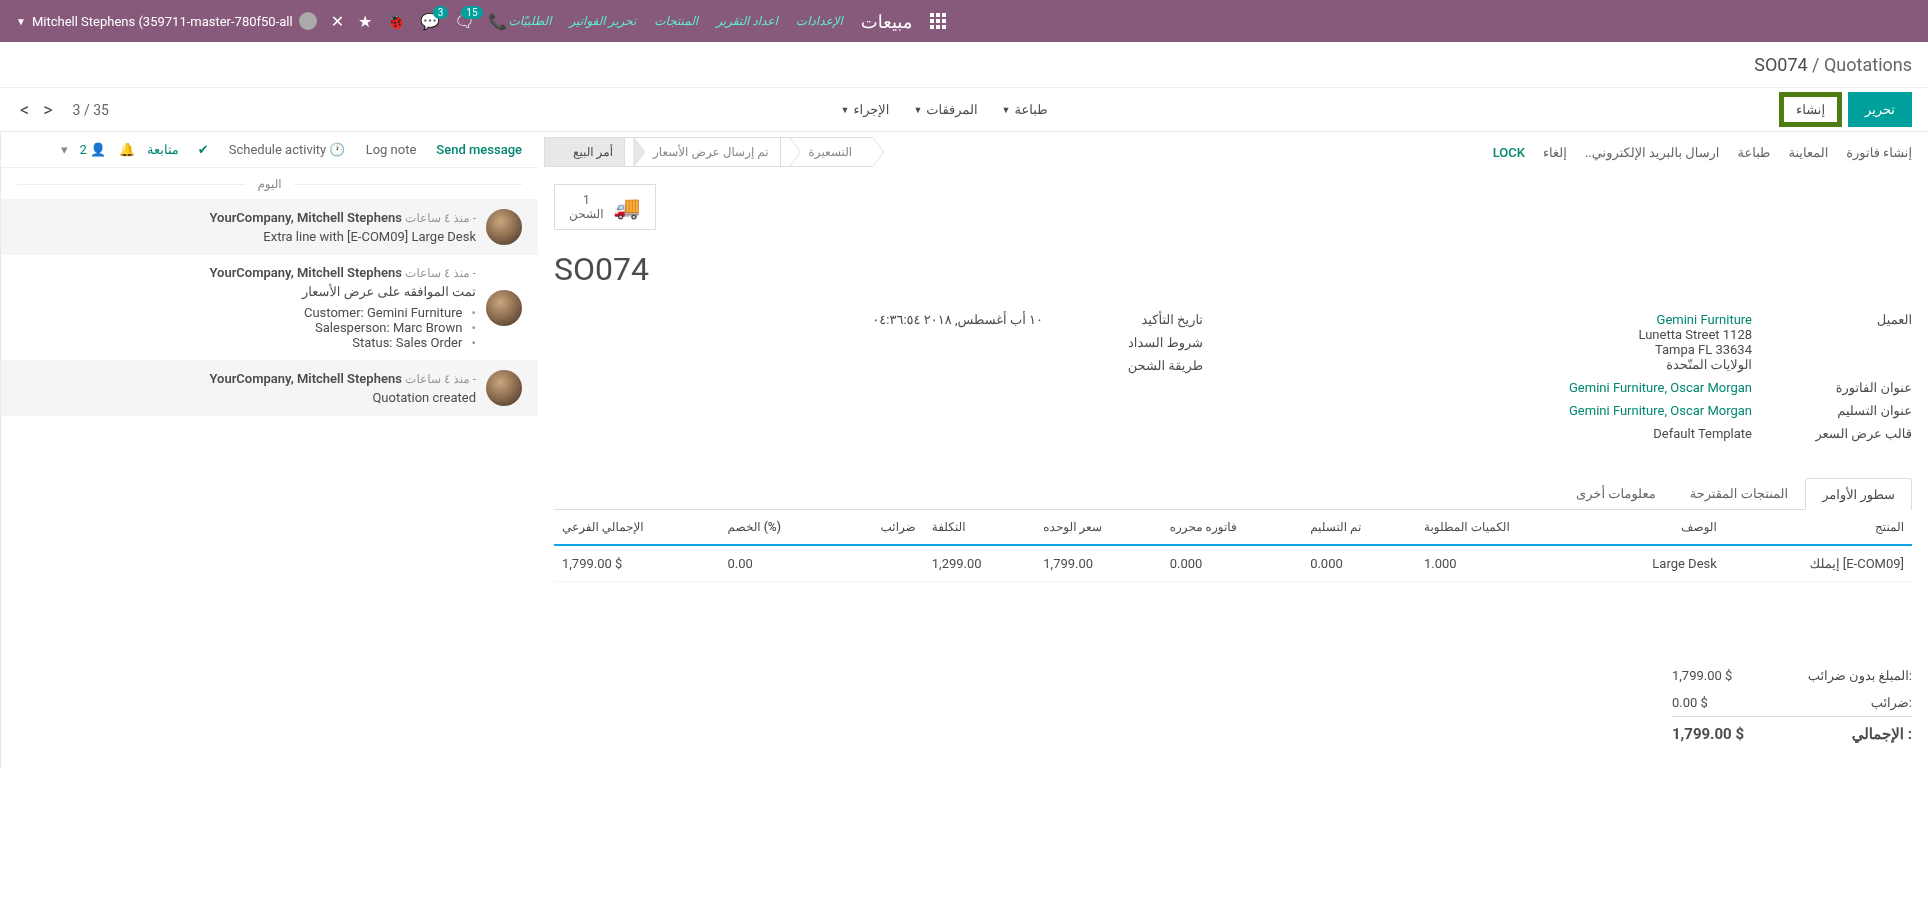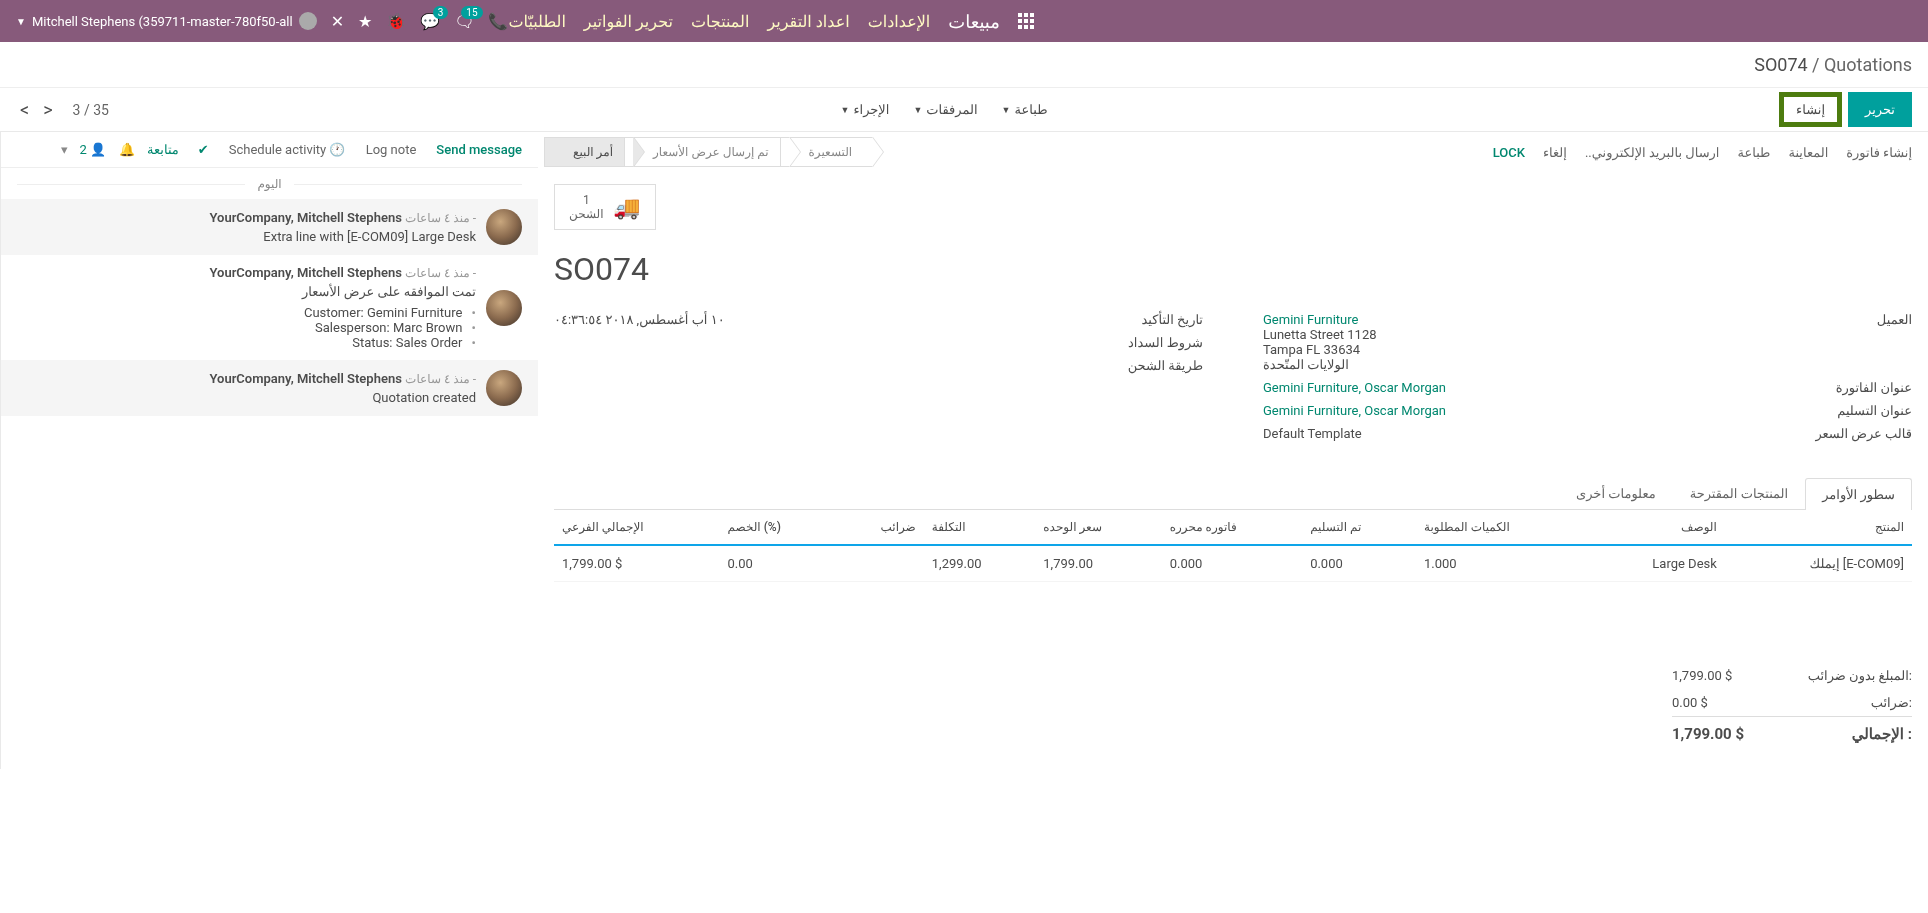--- a/index.html
+++ b/index.html
@@ -3,21 +3,21 @@
 <meta charset="utf-8">
 <style>
 * { box-sizing: border-box; margin: 0; padding: 0; }
 body { font-family: -apple-system, BlinkMacSystemFont, "Segoe UI", Roboto, sans-serif; font-size: 13px; color: #4c4c4c; background: #fff; direction: rtl; }
 .topbar { background: #875A7B; color: #fff; height: 42px; display: flex; align-items: center; padding: 0 16px; direction: ltr; }
 .topbar-left { display: flex; align-items: center; gap: 14px; }
 .topbar-right { display: flex; align-items: center; gap: 18px; margin-right: auto; }
 .topbar-title { font-size: 13px; display: flex; align-items: center; gap: 6px; }
 .topbar-icon { font-size: 16px; cursor: pointer; position: relative; }
 .badge-small { position: absolute; top: -6px; right: -8px; background: #00A09D; color: #fff; border-radius: 10px; font-size: 10px; padding: 1px 5px; }
-.nav-link { color: #fef9c3; font-size: 16px; cursor: pointer; }
+.nav-link { color: #5eead4; font-size: 12px; cursor: pointer; font-style: italic; }
 .brand { font-size: 18px; font-weight: 500; }
 .apps-icon { display: inline-block; width: 16px; height: 16px; }
 .apps-icon svg { width: 16px; height: 16px; fill: #fff; }
 
 .breadcrumb-row { height: 46px; display: flex; align-items: center; padding: 0 16px; border-bottom: 1px solid #eee; direction: ltr; }
 .breadcrumb { font-size: 18px; color: #666; direction: ltr; margin-left: auto; }
 .breadcrumb .current { color: #4c4c4c; }
 
 .controls-row { height: 44px; display: flex; align-items: center; padding: 0 16px; border-bottom: 1px solid #e9e9e9; direction: ltr; }
 .controls-left { display: flex; align-items: center; gap: 20px; }
@@ -47,21 +47,21 @@
 .stat-box { display: inline-flex; border: 1px solid #ddd; padding: 8px 14px; align-items: center; gap: 10px; margin-top: 12px; cursor: pointer; direction: rtl; }
 .stat-box .icon { font-size: 22px; color: #666; }
 .stat-box .txt { font-size: 12px; color: #666; text-align: center; }
 
 .so-title { font-size: 32px; color: #4c4c4c; margin: 20px 0 24px; text-align: left; direction: ltr; }
 
 .fields-grid { display: flex; gap: 60px; direction: rtl; }
 .fields-col { flex: 1; }
 .field-row { display: flex; gap: 40px; margin-bottom: 8px; align-items: flex-start; }
 .field-label { width: 120px; font-size: 13px; color: #4c4c4c; font-weight: 500; text-align: right; }
-.field-value { flex: 1; font-size: 13px; color: #4c4c4c; text-align: left; }
+.field-value { flex: 1; font-size: 13px; color: #4c4c4c; text-align: right; }
 .field-value .link { color: #00876f; cursor: pointer; }
 
 .tabs { display: flex; border-bottom: 1px solid #ddd; margin-top: 28px; direction: rtl; }
 .tab { padding: 8px 16px; font-size: 13px; color: #666; cursor: pointer; border: 1px solid transparent; border-bottom: none; }
 .tab.active { background: #fff; border-color: #ddd; color: #4c4c4c; border-radius: 3px 3px 0 0; position: relative; top: 1px; }
 
 .order-table { width: 100%; border-collapse: collapse; margin-top: 0; direction: rtl; }
 .order-table th { padding: 10px 8px; text-align: right; font-size: 12px; font-weight: 500; color: #4c4c4c; border-bottom: 2px solid #0ea5e9; }
 .order-table td { padding: 10px 8px; text-align: right; font-size: 13px; color: #4c4c4c; border-bottom: 1px solid #f4f4f4; }
 .order-table th.num, .order-table td.num { text-align: left; direction: ltr; }

